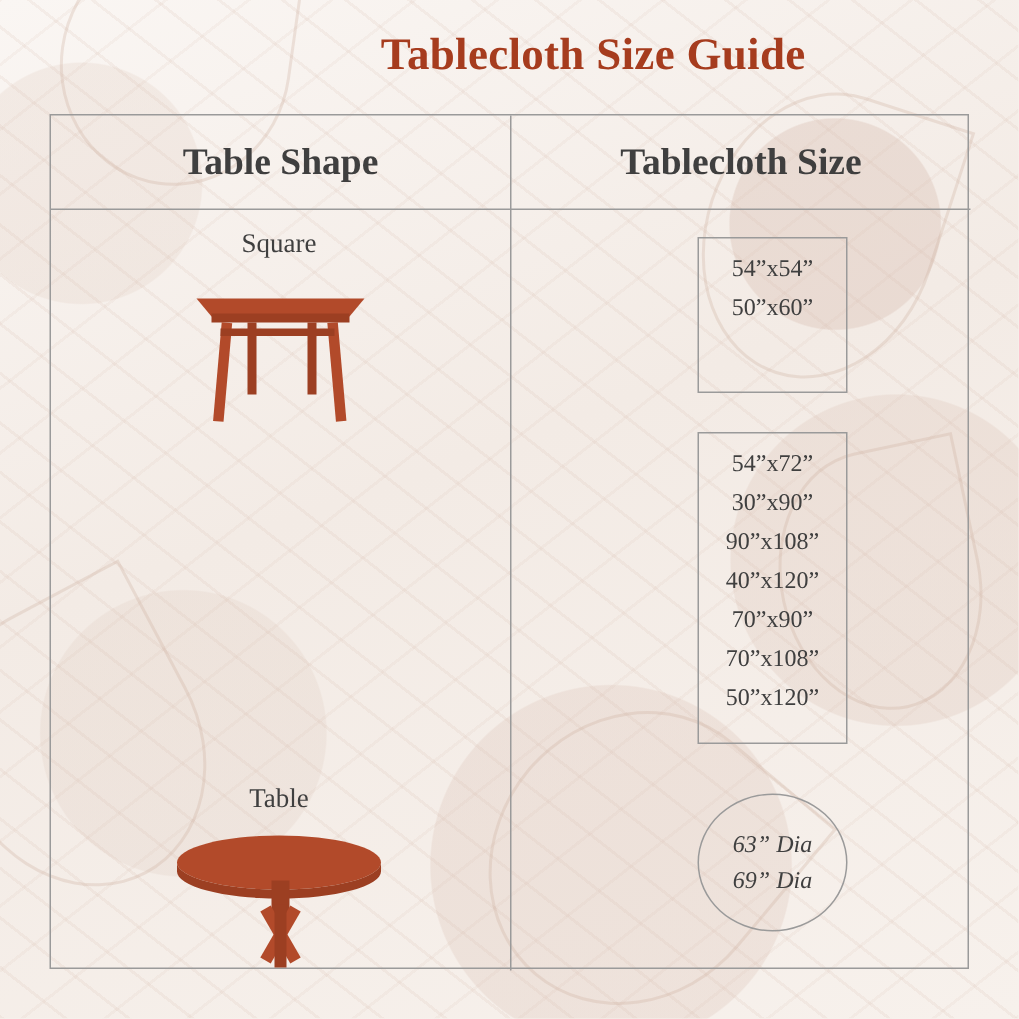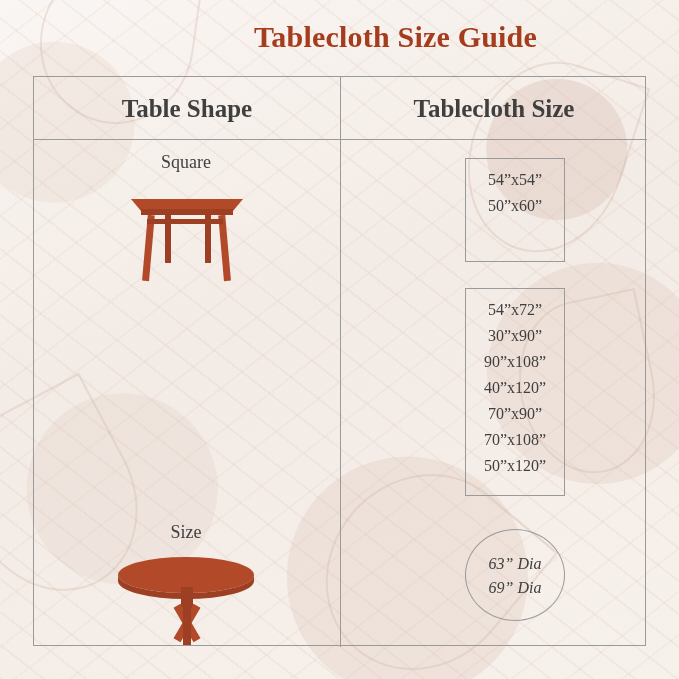--- a/index.html
+++ b/index.html
@@ -184,21 +184,21 @@
     <div>54”x72”</div>
     <div>30”x90”</div>
     <div>90”x108”</div>
     <div>40”x120”</div>
     <div>70”x90”</div>
     <div>70”x108”</div>
     <div>50”x120”</div>
   </div>
 
   <div class="shape-cell" style="left:33px; top:522px;">
-    <div class="shape-label">Size</div>
+    <div class="shape-label">Table</div>
     <div class="art">
       <svg width="306" height="100" viewBox="0 0 306 100">
 
         <ellipse class="brand" cx="153" cy="28" rx="68" ry="18"></ellipse>
         <path class="brand-d" d="M85,28 a68,18 0 0 0 136,0 v6 a68,18 0 0 1 -136,0 z"></path>
 
         <rect class="brand-d" x="148" y="40" width="12" height="32"></rect>
 
         <rect class="brand" x="150" y="56" width="8" height="40" transform="rotate(30 154 76)"></rect>
         <rect class="brand" x="150" y="56" width="8" height="40" transform="rotate(-30 154 76)"></rect>

